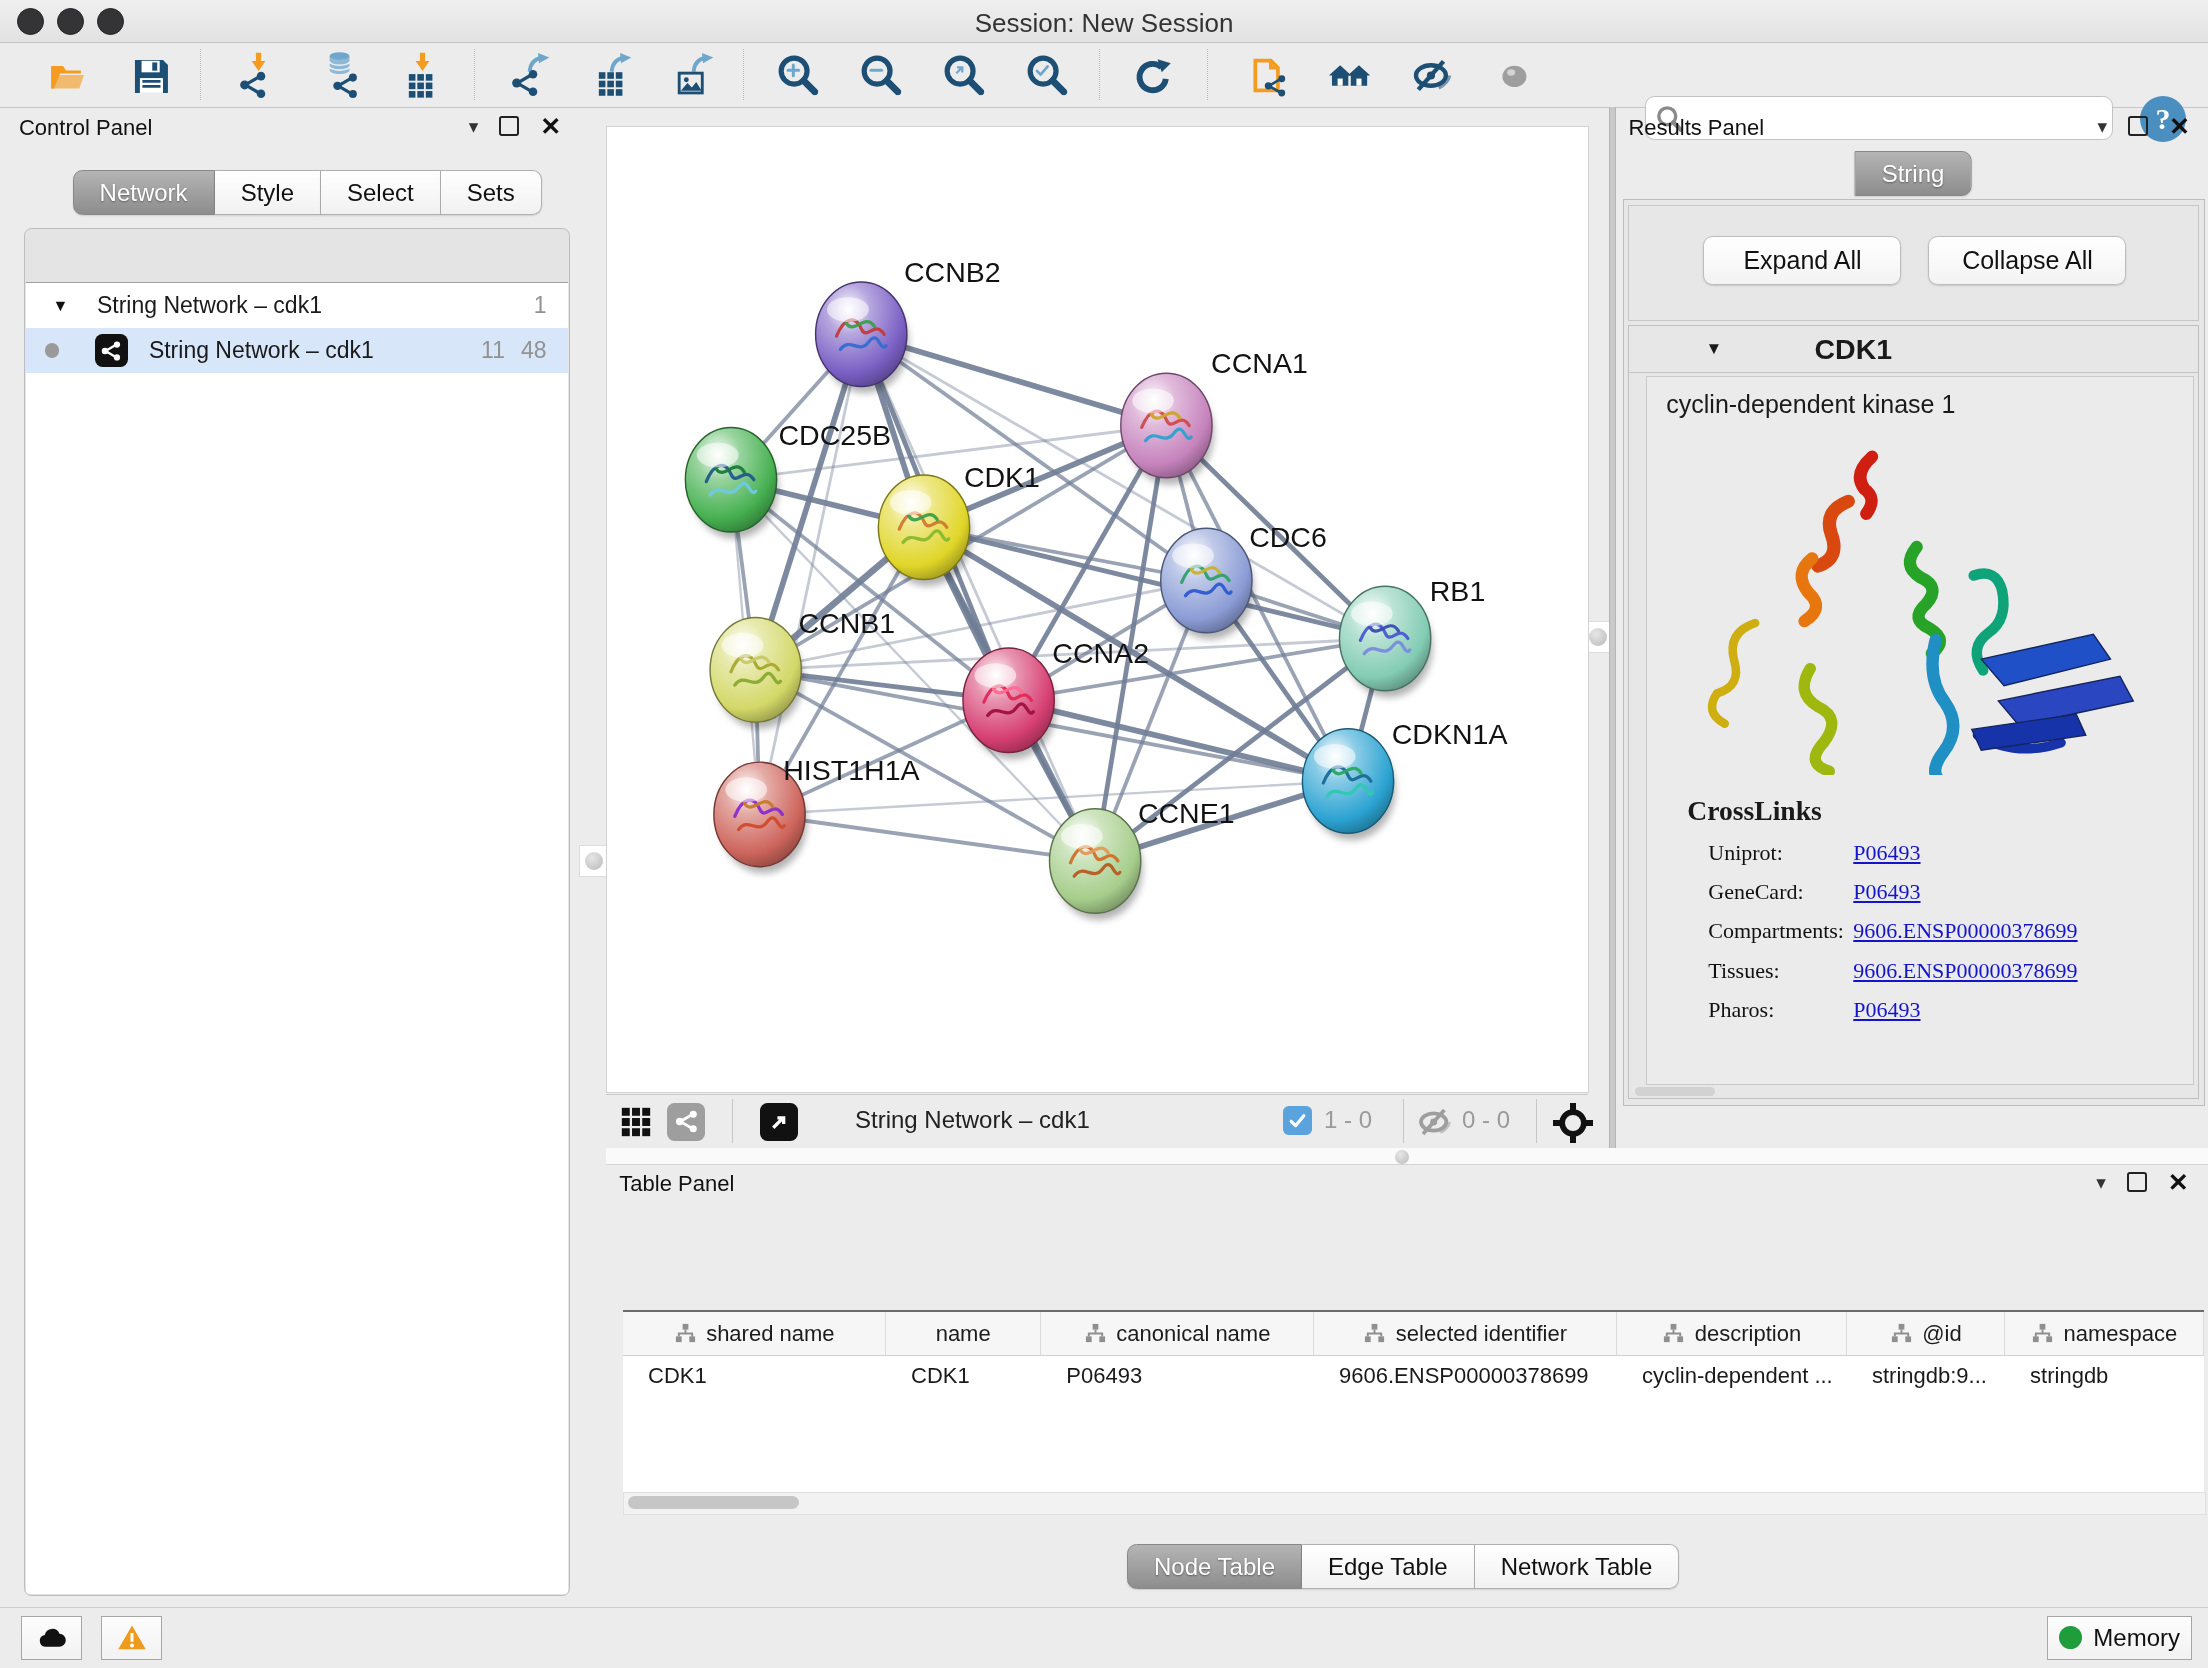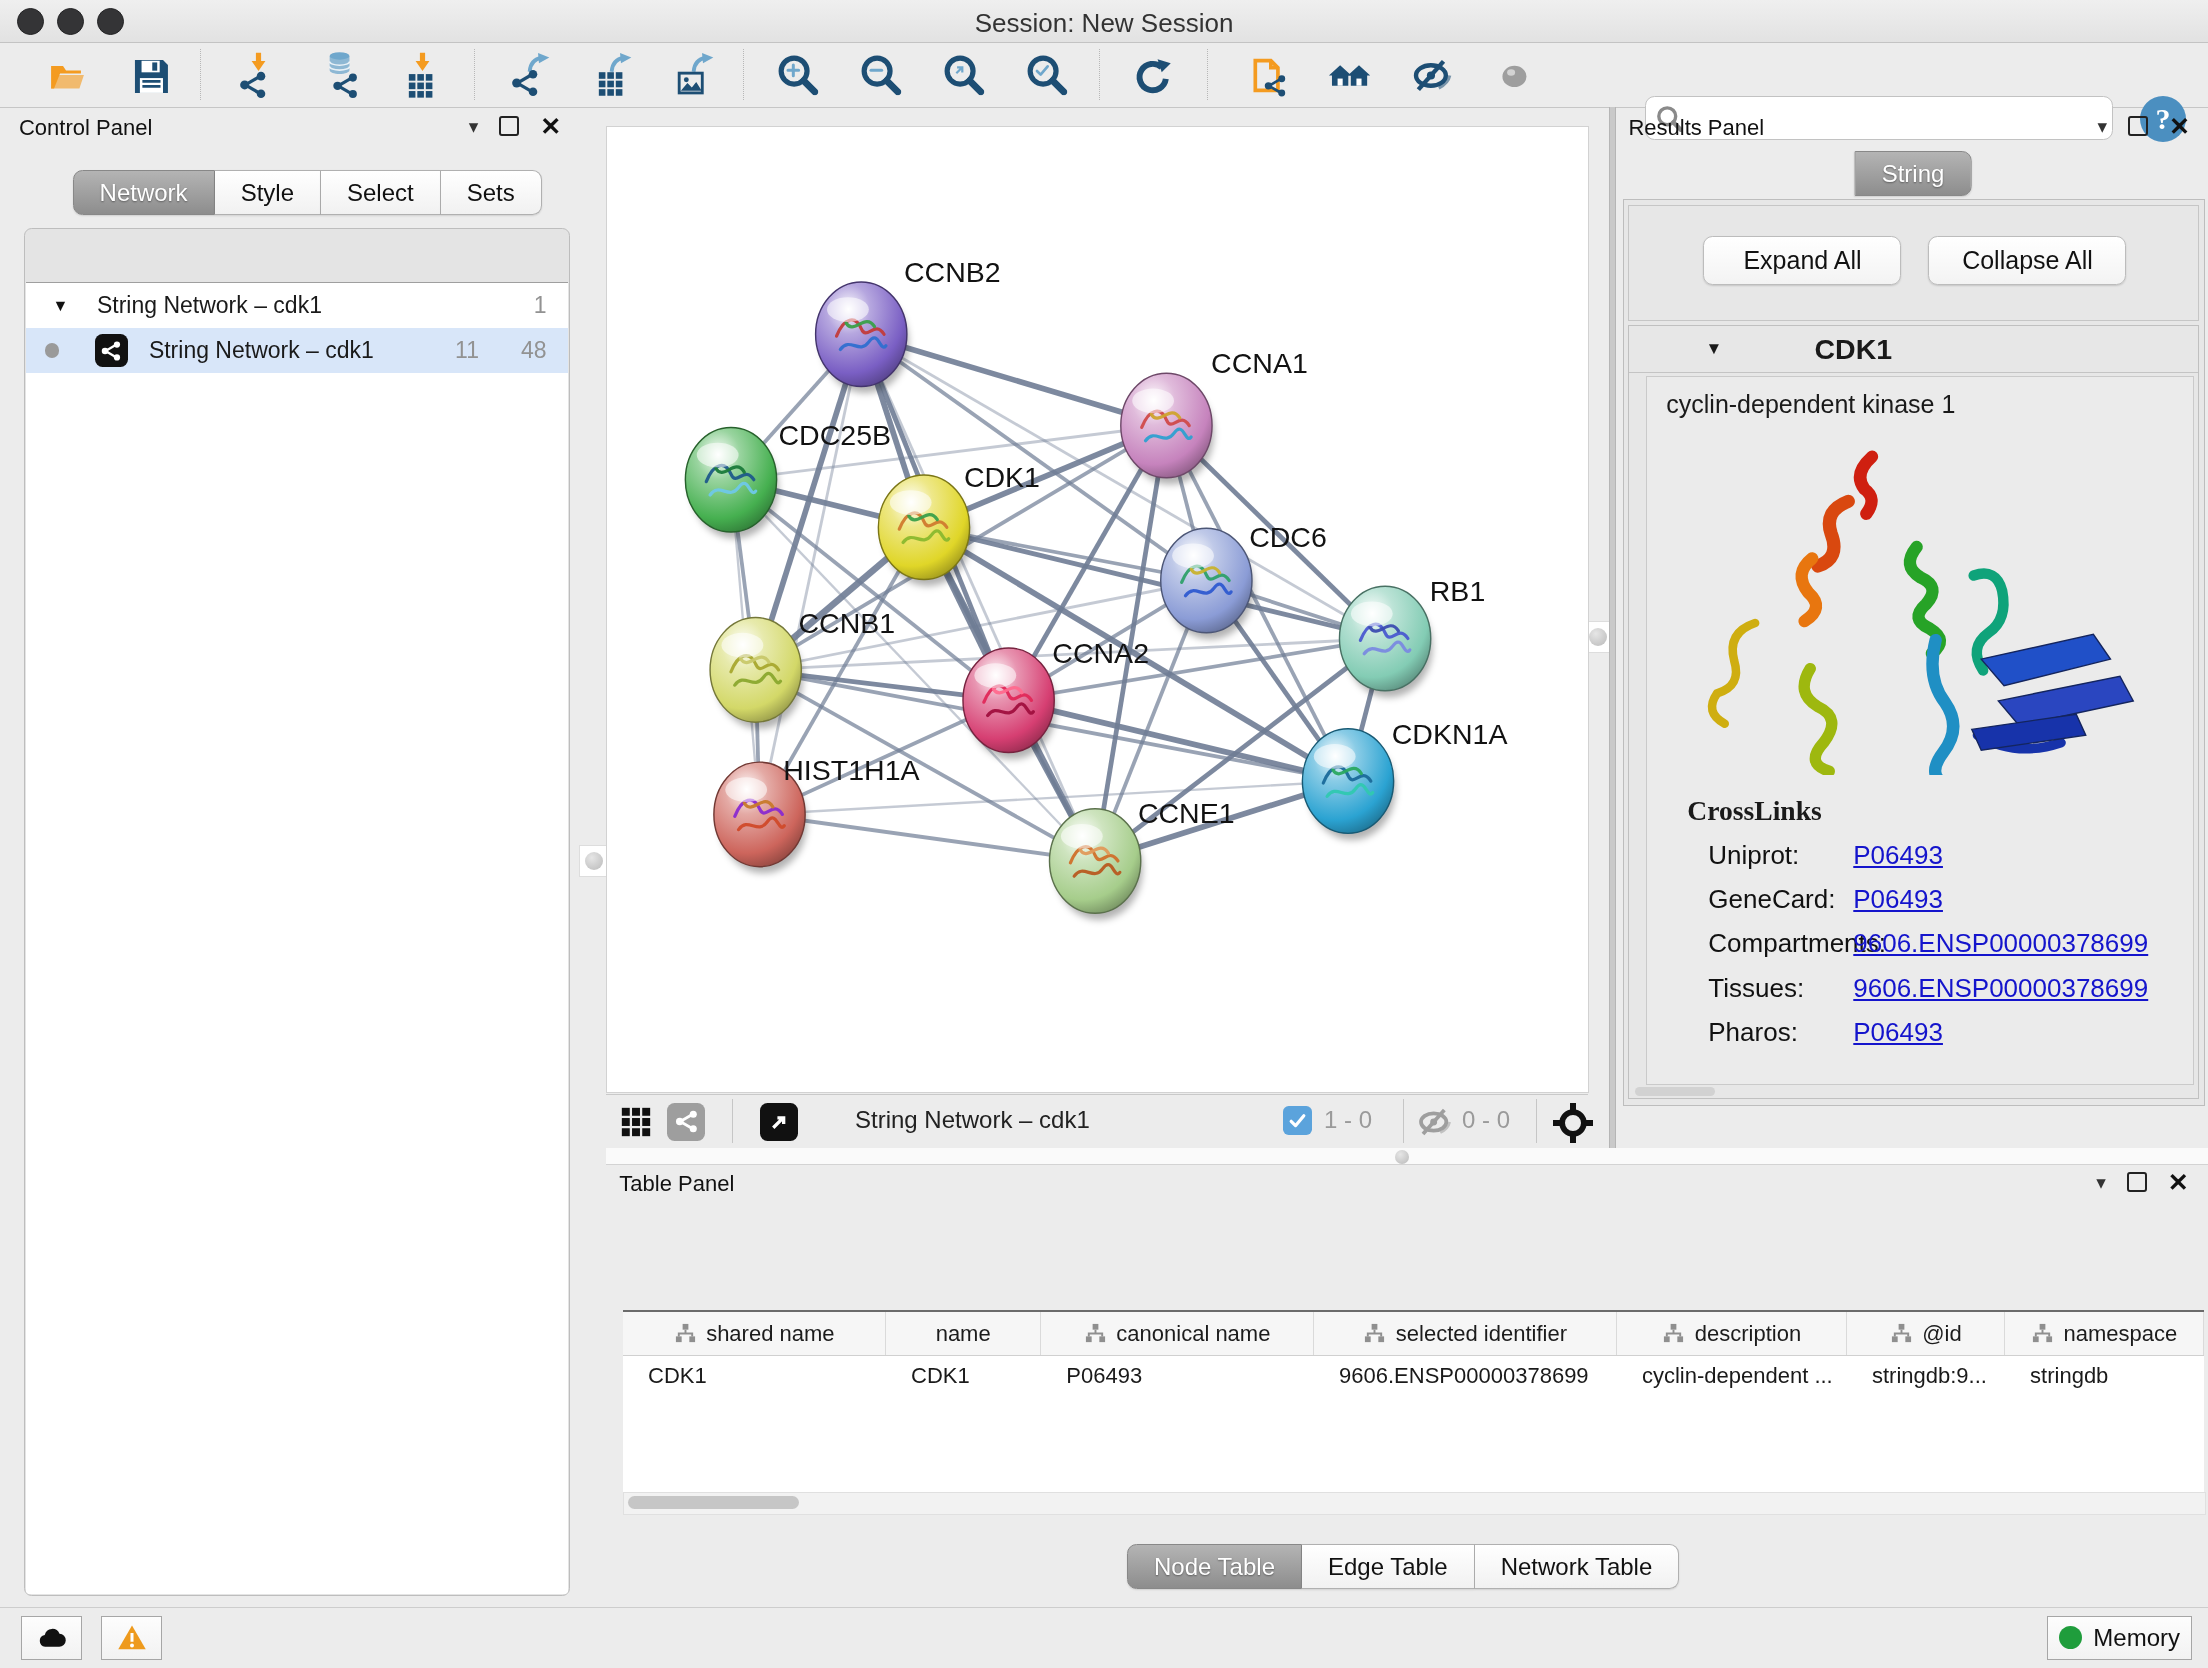--- a/index.html
+++ b/index.html
@@ -67,21 +67,21 @@
   .rp-outer{position:absolute;left:5.7px;top:92px;width:580px;height:905px;border:1px solid #bdbdbd;background:#e7e7e7;}
   .rp-btnbox{position:absolute;left:4.8px;top:4.8px;width:569px;height:114px;border:1px solid #c6c6c6;}
   .rp-btn{position:absolute;top:30px;height:49px;border:1px solid #bcbcbc;border-radius:9.5px;background:linear-gradient(#fff,#f3f3f3);font-size:25px;color:#111;box-shadow:0 1px 1.9px rgba(0,0,0,.15);}
   .rp-entry{position:absolute;left:4.8px;top:125px;width:569px;height:772px;border:1px solid #c0c0c0;}
   .rp-entry-head{position:relative;height:46px;border-bottom:1px solid #c4c4c4;}
   .rp-entry-head .caret{position:absolute;left:76px;top:13.3px;font-size:17px;}
   .rp-entry-head .ename{position:absolute;left:185px;top:6.7px;font-size:28.5px;font-weight:bold;}
   .rp-content{position:absolute;left:4.8px;top:50px;right:4.8px;bottom:13.3px;border:1px solid #cacaca;background:#ebebeb;overflow:hidden;margin-left:12px;}
   .rp-desc{margin:13.3px 0 0 19px;font-size:25px;}
   .xl-title{margin:17px 0 0 40px;font-family:"Liberation Serif",serif;font-weight:bold;font-size:27.6px;}
-  .xl-row{margin:13.3px 0 0 61px;font-family:Liberation Sans, sans-serif;font-size:26px;display:flex;}
+  .xl-row{margin:13.3px 0 0 61px;font-family:Liberation Serif, serif;font-size:22px;display:flex;}
   .xl-label{width:145px;color:#111;}
   .xl-value{color:#1414cc;text-decoration:underline;}
   .rp-scroll{position:absolute;left:5.7px;bottom:1.9px;width:80px;height:9.5px;background:#d2d2d2;border-radius:4.8px;}
   
   .table-panel{position:absolute;left:606px;top:1165px;width:1603px;height:442px;}
   .tp-toolbar{position:absolute;left:17px;top:55px;width:1579px;height:89px;background:#e3e3e3;border-radius:7.6px;}
   .tp-toolbar .tbtn{top:21px;}
   .fx{position:absolute;top:21px;font-family:"Liberation Serif",serif;font-style:italic;font-size:36px;color:#a9a9a9;}
   .tbl{position:absolute;left:17px;top:145px;width:1581px;height:181px;background:#fff;border-top:2.9px solid #6b6b6b;overflow:hidden;}
   .tbl-headrow{display:flex;height:43px;background:#f6f6f6;border-bottom:1px solid #d0d0d0;}
@@ -394,21 +394,21 @@
           <span class="tree-num">1</span>
         </div>
         <div class="tree-row sel">
           <span class="tree-dot"></span>
           <span class="net-badge">
               <svg viewBox="0 0 23 23" width="22" height="22">
                 <use href="#s-share"></use>
               </svg>
             </span>
           <span class="tree-label">String Network – cdk1</span>
-          <span class="tree-num" style="margin-right:42px">11</span>
+          <span class="tree-num" style="margin-right:16px">11</span>
           <span class="tree-num">48</span>
         </div>
       </div>
     </div>
   </div>
 
   <div class="grab-v" style="left:582px">
     <div class="grab-knob" style="left:-2.9px;top:719px">
         <span class="knob-circle"></span>
       </div>

